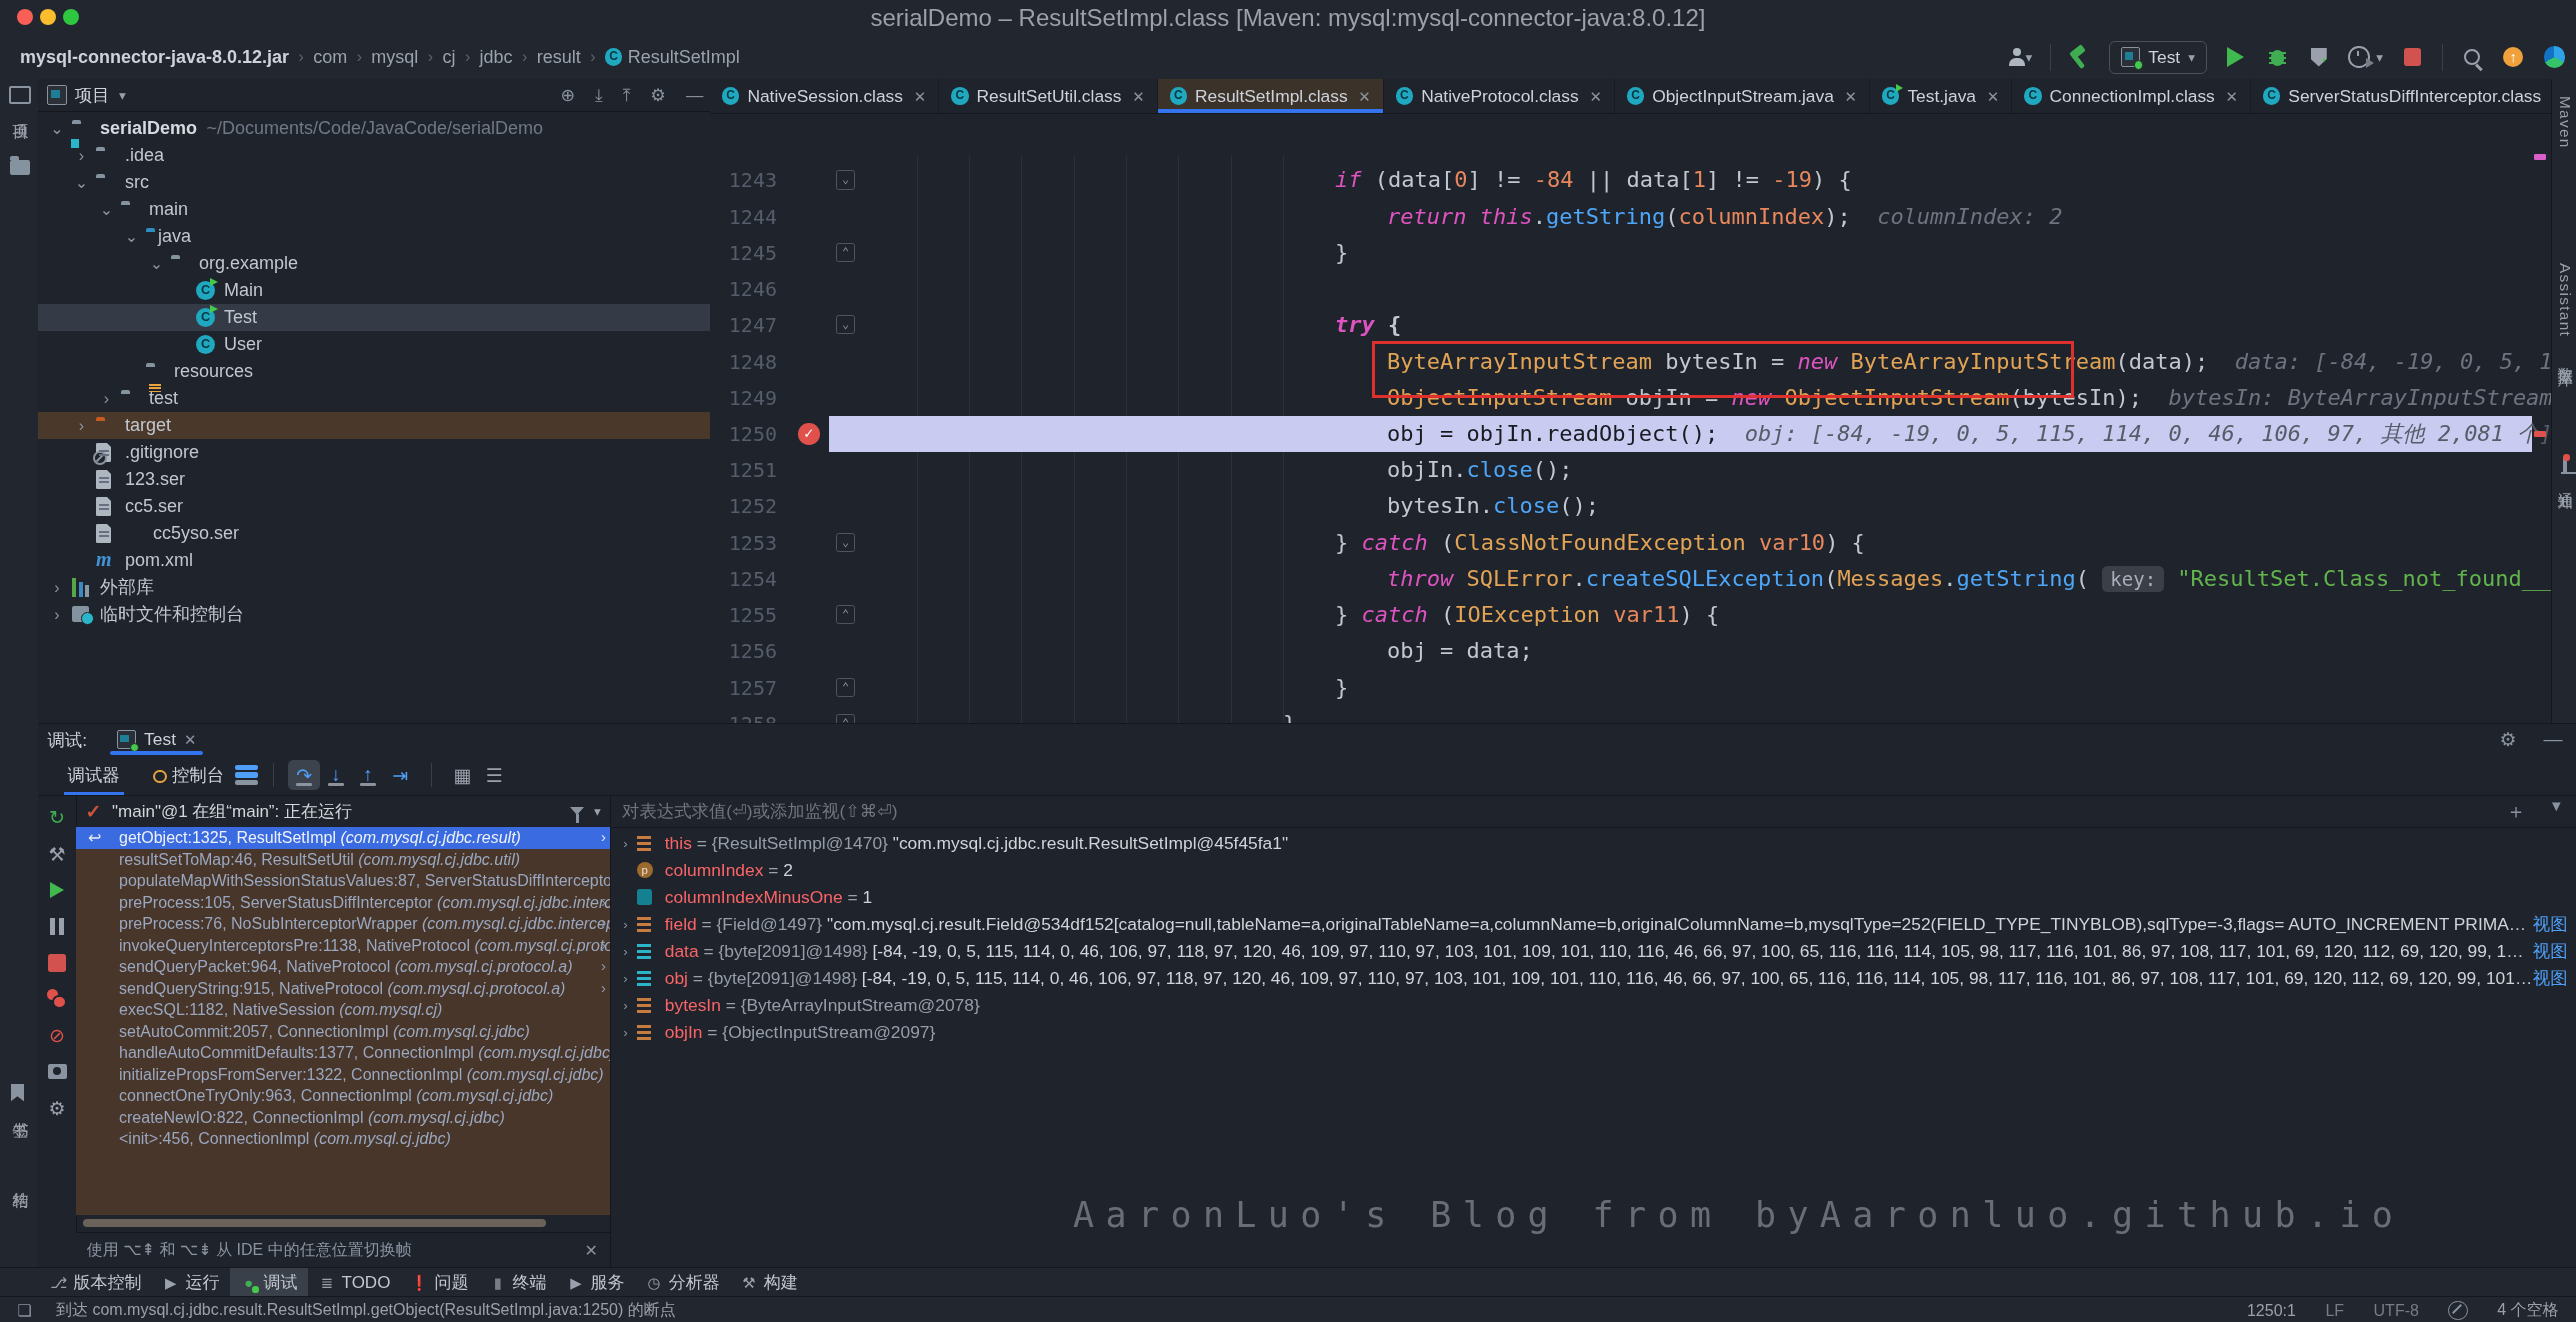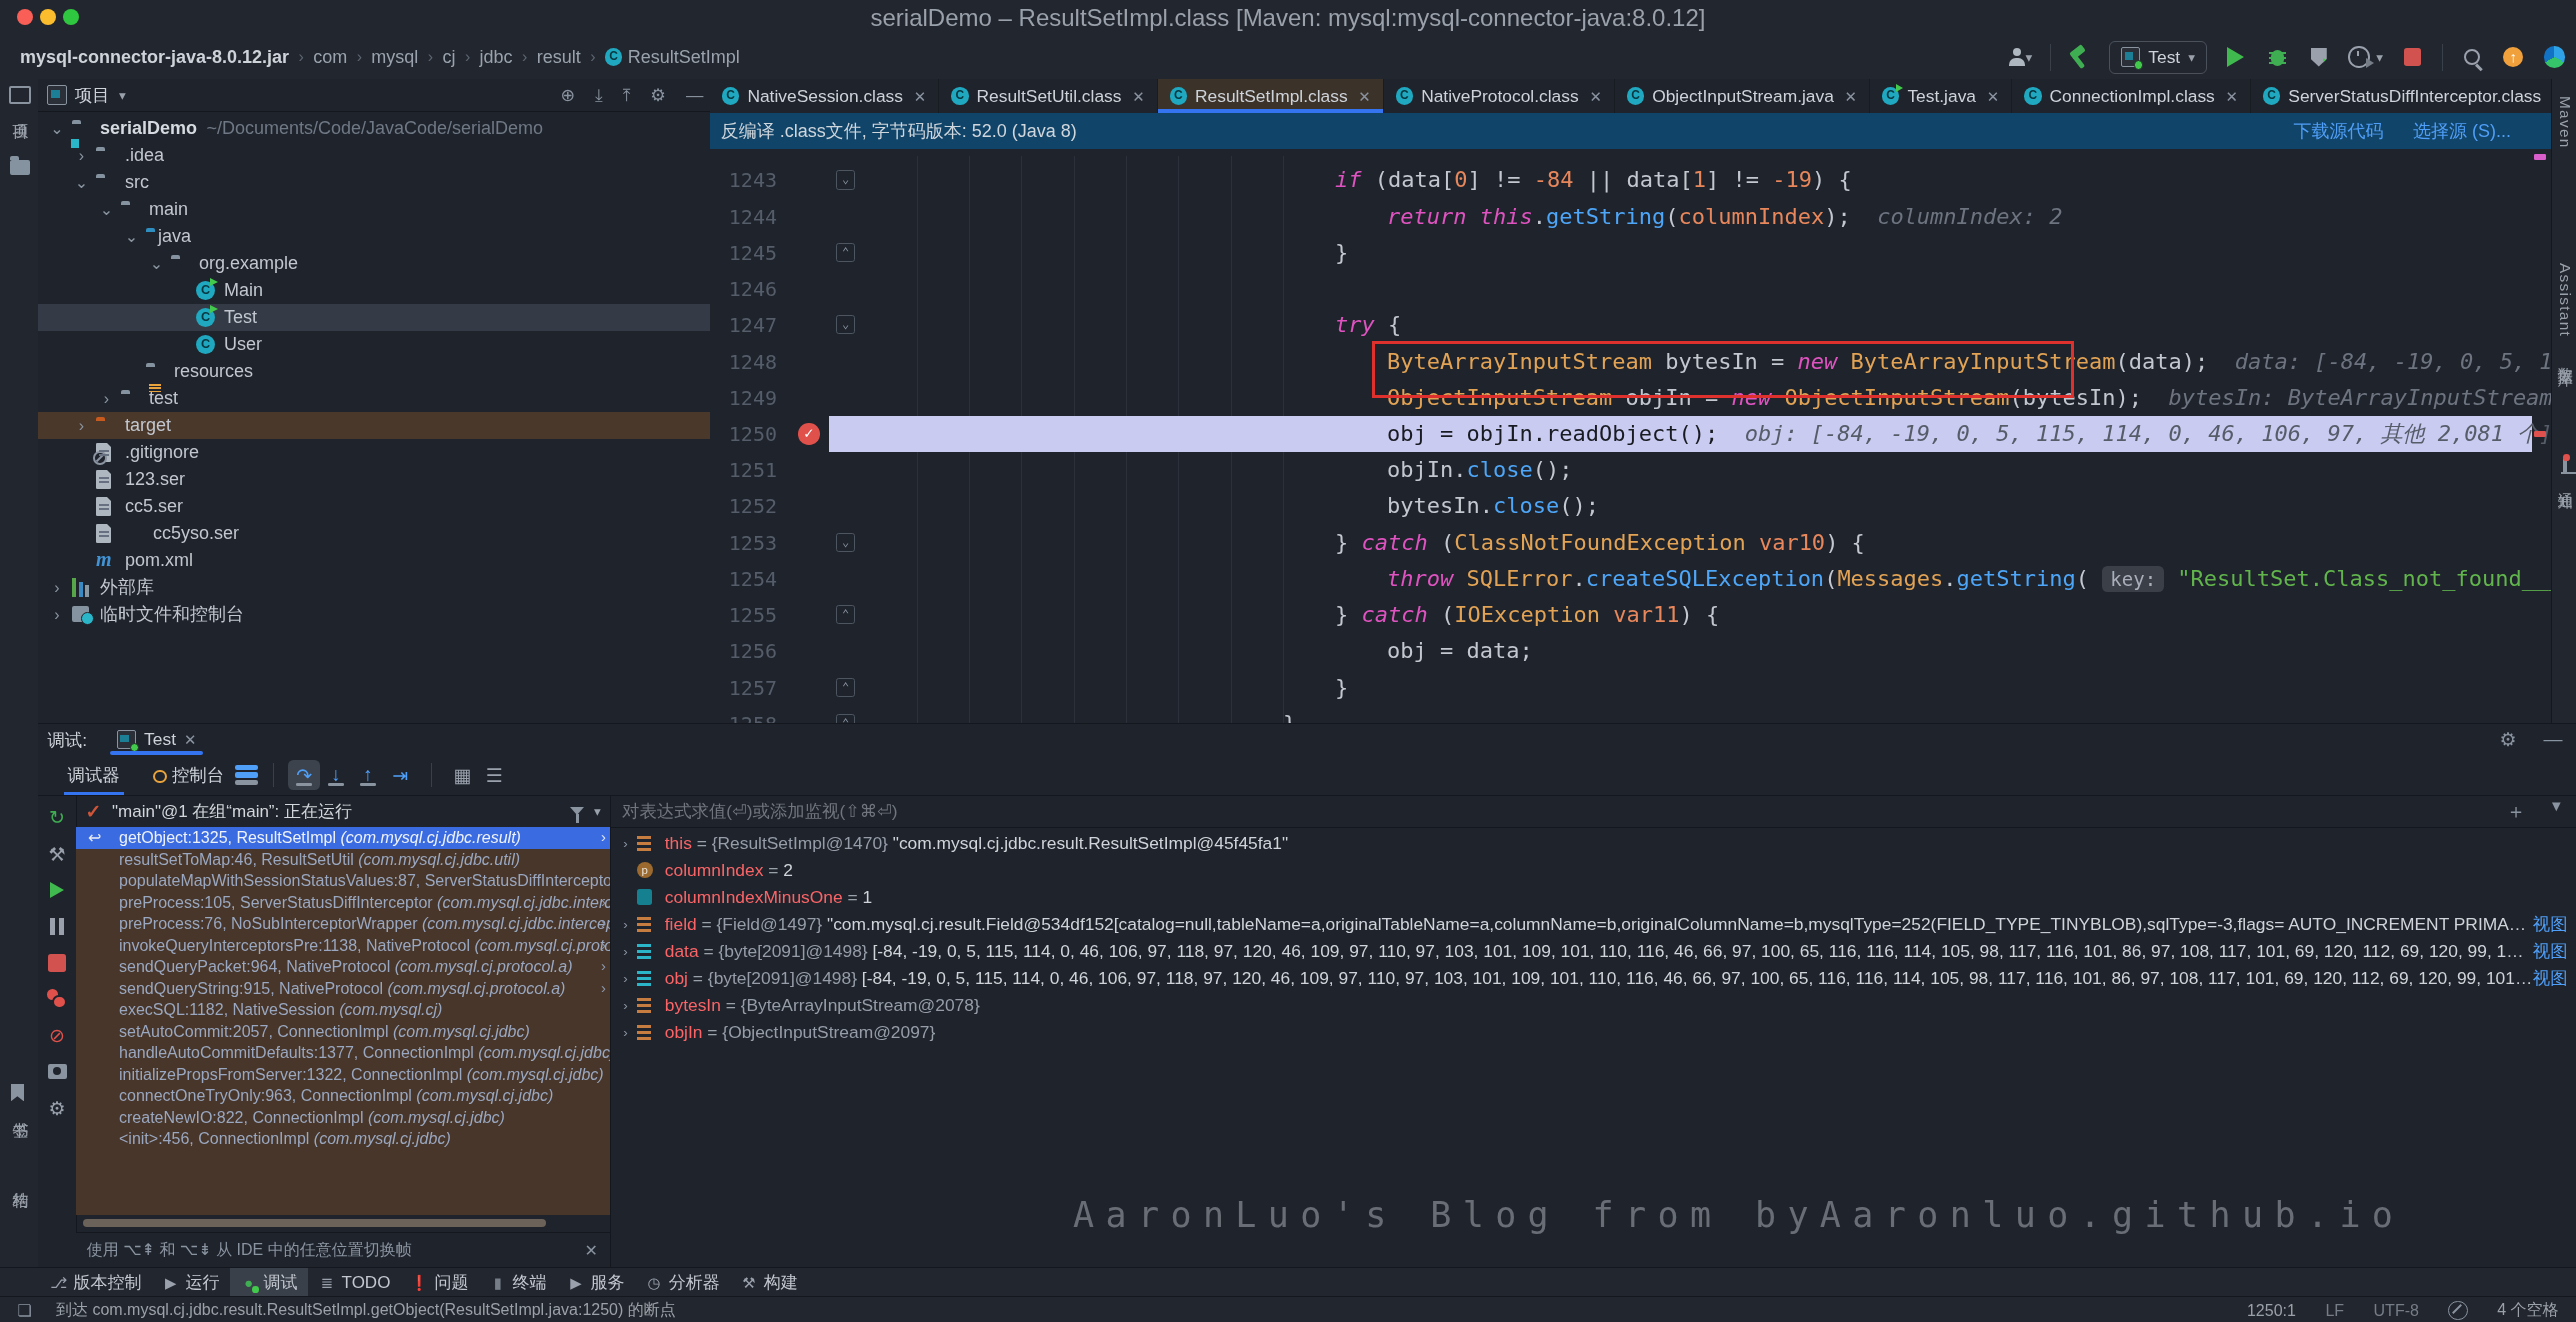--- a/index.html
+++ b/index.html
@@ -388,41 +388,34 @@
         <div class="etab">
           <span class="cballs">C</span>
           <span>ConnectionImpl.class</span>
           <span class="x">✕</span>
         </div>
         <div class="etab">
           <span class="cballs">C</span>
           <span>ServerStatusDiffInterceptor.class</span>
         </div>
     </div>
-    <div id="banner">
-      <span class="btxt">反编译 .class文件, 字节码版本: 52.0 (Java 8)</span>
-      <span class="blinks">
-        <span class="blink">下载源代码</span>
-        <span class="blink">选择源 (S)...</span>
-      </span>
-    </div>
     <div id="code-region">
         <div class="iguide" style="left: 207px;"></div>
         <div class="iguide" style="left: 259px;"></div>
         <div class="iguide" style="left: 311px;"></div>
         <div class="iguide" style="left: 364px;"></div>
         <div class="iguide" style="left: 416px;"></div>
         <div class="iguide" style="left: 468px;"></div>
         <div class="iguide" style="left: 521px;"></div>
         <div class="iguide" style="left: 573px;"></div>
         <div class="cl" style="top: 13.4px;"><span class="ln">1243</span><span class="fold">⌄</span><span class="codeln" style="padding-left: 463px;"><span class="tok kw">if</span><span class="tok pl"> (data[</span><span class="tok nm">0</span><span class="tok pl">] != </span><span class="tok nm">-84</span><span class="tok pl"> || data[</span><span class="tok nm">1</span><span class="tok pl">] != </span><span class="tok nm">-19</span><span class="tok pl">) {</span></span></div>
         <div class="cl" style="top: 50px;"><span class="ln">1244</span><span class="codeln" style="padding-left: 515px;"><span class="tok kw">return</span><span class="tok pl"> </span><span class="tok kw">this</span><span class="tok pl">.</span><span class="tok fn">getString</span><span class="tok pl">(</span><span class="tok nm">columnIndex</span><span class="tok pl">);</span><span class="hintt">  columnIndex: 2</span></span></div>
         <div class="cl" style="top: 86px;"><span class="ln">1245</span><span class="fold">⌃</span><span class="codeln" style="padding-left: 463px;"><span class="tok pl">}</span></span></div>
         <div class="cl" style="top: 122px;"><span class="ln">1246</span><span class="codeln" style="padding-left: 463px;"></span></div>
-        <div class="cl" style="top: 158px;"><span class="ln">1247</span><span class="fold">⌄</span><span class="codeln" style="padding-left: 463px;"><span class="tok kw">try</span><span class="tok pl"> {</span></span></div>
+        <div class="cl" style="top: 158px;"><span class="ln">1247</span><span class="fold">⌄</span><span class="codeln" style="padding-left: 463px; font-weight: bold;"><span class="tok kw">try</span><span class="tok pl"> {</span></span></div>
         <div class="cl" style="top: 195px;"><span class="ln">1248</span><span class="codeln" style="padding-left: 515px;"><span class="tok ty">ByteArrayInputStream</span><span class="tok pl"> bytesIn = </span><span class="tok kw">new</span><span class="tok pl"> </span><span class="tok ty">ByteArrayInputStream</span><span class="tok pl">(data);</span><span class="hintt">  data: [-84, -19, 0, 5, 115, 114, 0, 46, 106, 97, 其他 2,081 个]</span></span></div>
         <div class="cl" style="top: 231px;"><span class="ln">1249</span><span class="codeln" style="padding-left: 515px;"><span class="tok ty">ObjectInputStream</span><span class="tok pl"> objIn = </span><span class="tok kw">new</span><span class="tok pl"> </span><span class="tok ty">ObjectInputStream</span><span class="tok pl">(bytesIn);</span><span class="hintt">  bytesIn: ByteArrayInputStream@2078</span></span></div>
         <div class="cl exec" style="top: 267px;"><div class="execbg"></div><span class="ln">1250</span><span class="bpdot">✓</span><span class="codeln" style="padding-left: 515px;"><span class="tok pl">obj = objIn.</span><span class="tok fn">readObject</span><span class="tok pl">();</span><span class="hintt">  obj: [-84, -19, 0, 5, 115, 114, 0, 46, 106, 97, 其他 2,081 个]</span></span></div>
         <div class="cl" style="top: 303px;"><span class="ln">1251</span><span class="codeln" style="padding-left: 515px;"><span class="tok pl">objIn.</span><span class="tok fn">close</span><span class="tok pl">();</span></span></div>
         <div class="cl" style="top: 339px;"><span class="ln">1252</span><span class="codeln" style="padding-left: 515px;"><span class="tok pl">bytesIn.</span><span class="tok fn">close</span><span class="tok pl">();</span></span></div>
         <div class="cl" style="top: 376px;"><span class="ln">1253</span><span class="fold">⌄</span><span class="codeln" style="padding-left: 463px;"><span class="tok pl">} </span><span class="tok kw">catch</span><span class="tok pl"> (</span><span class="tok ty">ClassNotFoundException</span><span class="tok pl"> </span><span class="tok nm">var10</span><span class="tok pl">) {</span></span></div>
         <div class="cl" style="top: 412px;"><span class="ln">1254</span><span class="codeln" style="padding-left: 515px;"><span class="tok kw">throw</span><span class="tok pl"> </span><span class="tok ty">SQLError</span><span class="tok pl">.</span><span class="tok fn">createSQLException</span><span class="tok pl">(</span><span class="tok ty">Messages</span><span class="tok pl">.</span><span class="tok fn">getString</span><span class="tok pl">( </span><span class="tok ch">key:</span><span class="tok pl"> </span><span class="tok st">"ResultSet.Class_not_found___91"</span></span></div>
         <div class="cl" style="top: 448px;"><span class="ln">1255</span><span class="fold">⌃</span><span class="codeln" style="padding-left: 463px;"><span class="tok pl">} </span><span class="tok kw">catch</span><span class="tok pl"> (</span><span class="tok ty">IOException</span><span class="tok pl"> </span><span class="tok nm">var11</span><span class="tok pl">) {</span></span></div>
         <div class="cl" style="top: 484px;"><span class="ln">1256</span><span class="codeln" style="padding-left: 515px;"><span class="tok pl">obj = data;</span></span></div>
         <div class="cl" style="top: 521px;"><span class="ln">1257</span><span class="fold">⌃</span><span class="codeln" style="padding-left: 463px;"><span class="tok pl">}</span></span></div>

